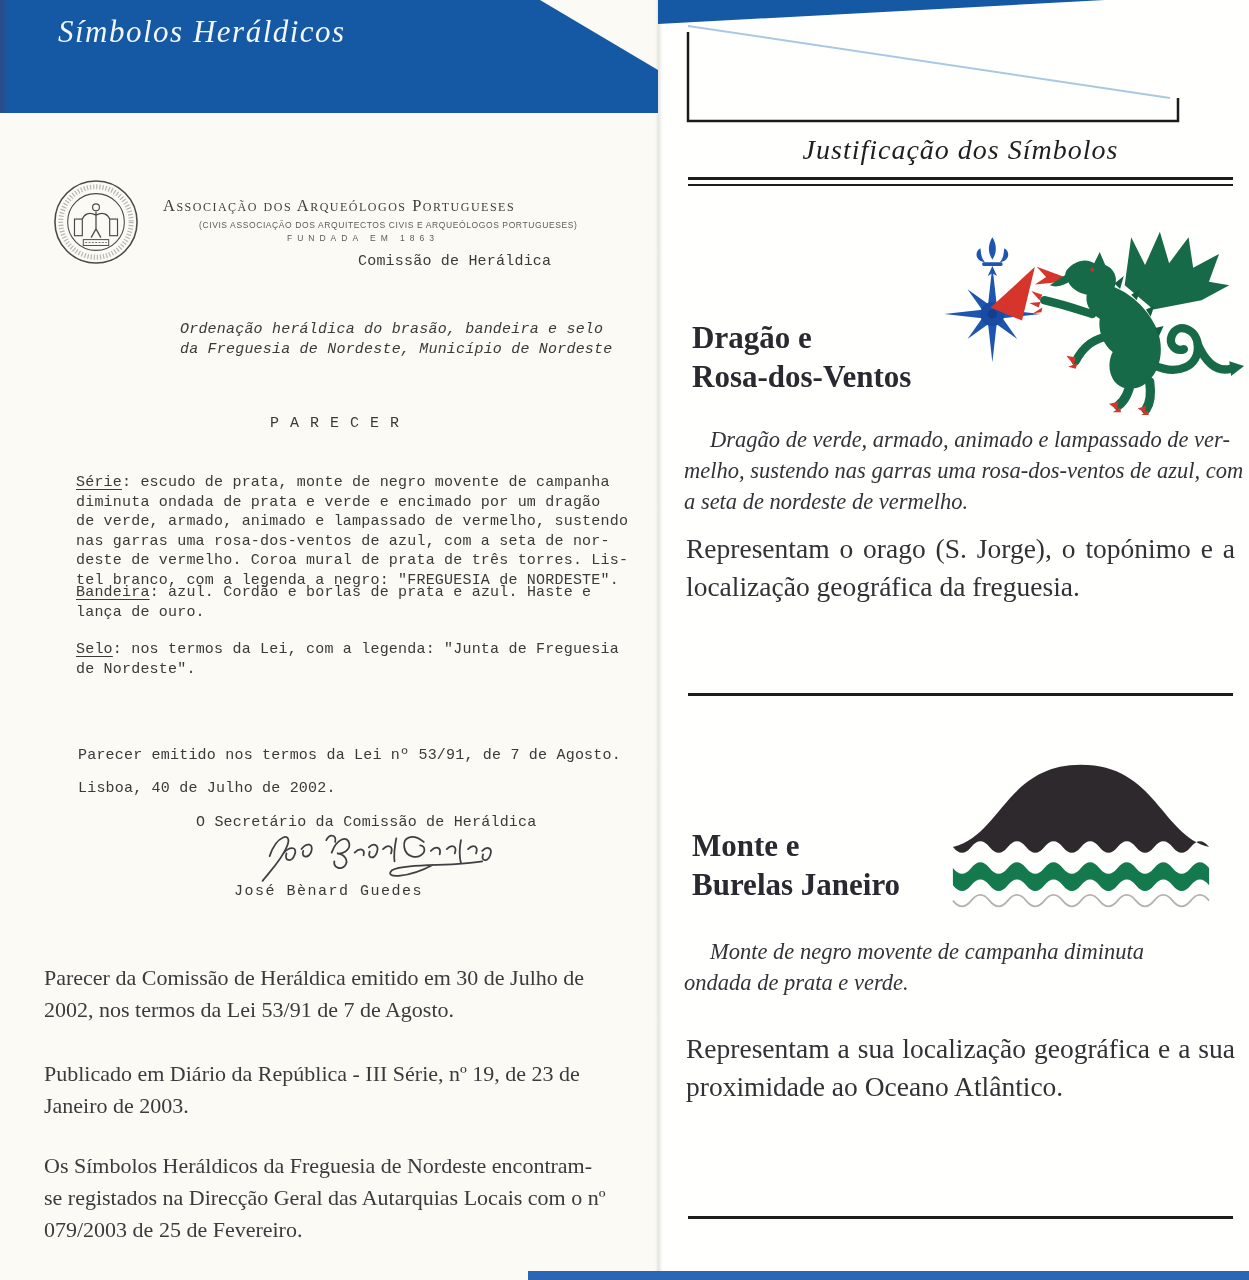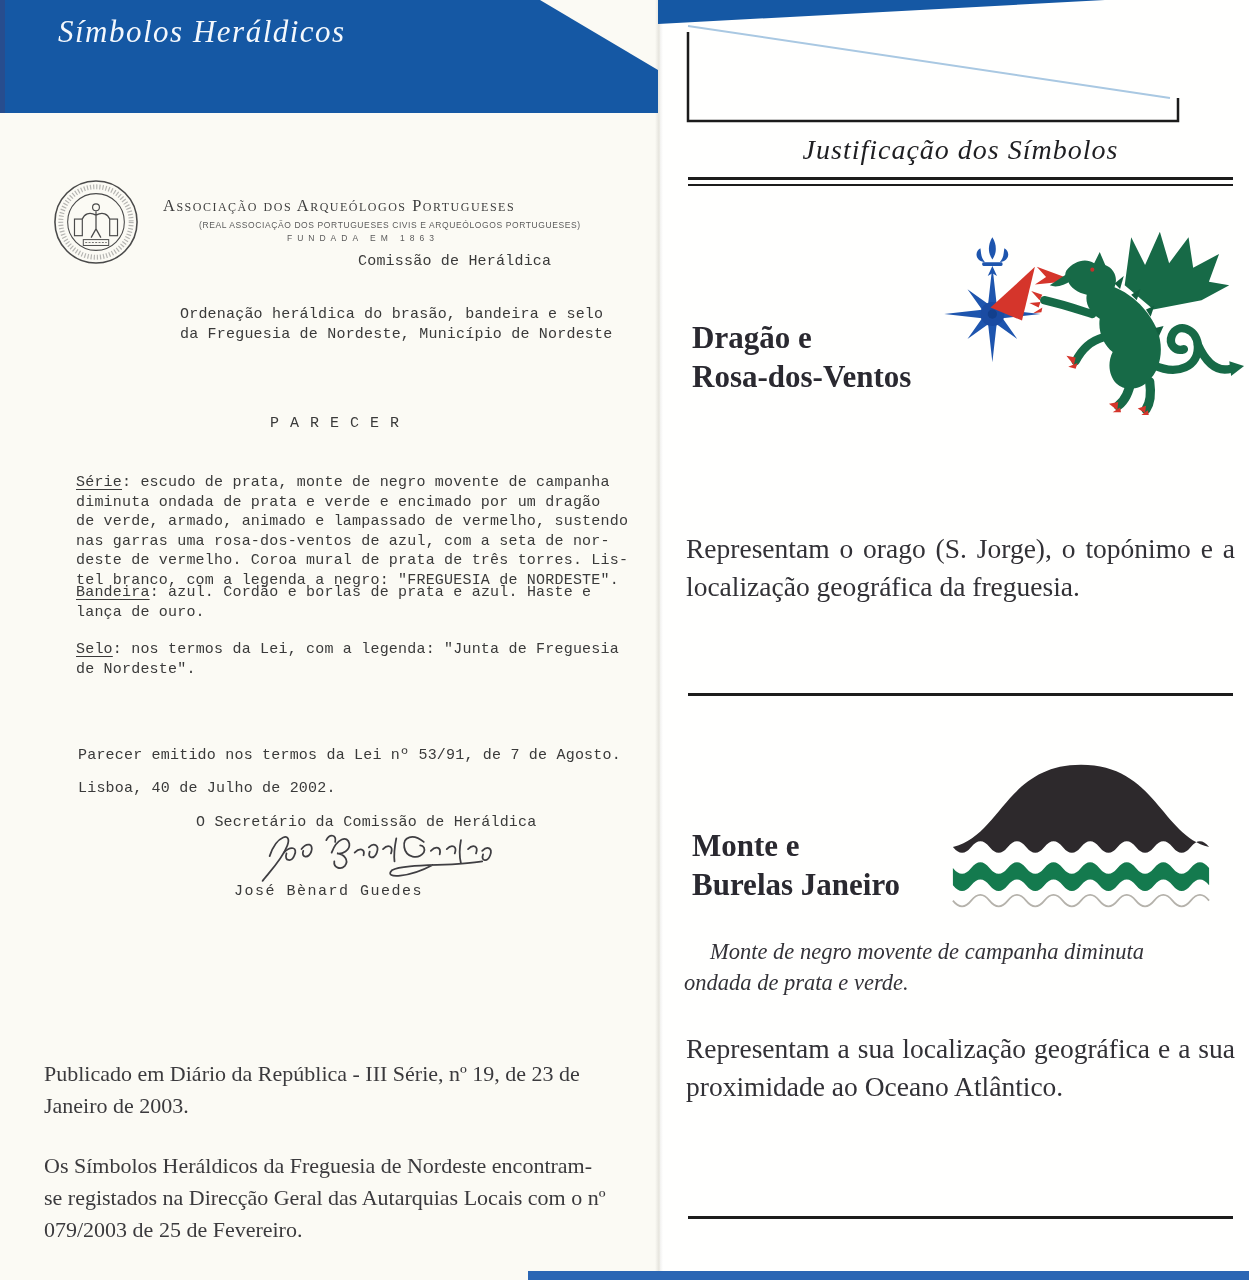--- a/index.html
+++ b/index.html
@@ -21,21 +21,21 @@
   .org{left:163px;top:196px;font:16.5px/20px "Liberation Serif",serif;font-variant:small-caps;
         letter-spacing:1.5px;color:#3d3d3d;}
   .org-sub{left:199px;top:220px;font:8.5px/11px "Liberation Sans",sans-serif;
         letter-spacing:.6px;color:#5a5a5a;}
   .org-founded{left:252px;top:233px;font:8.5px/11px "Liberation Sans",sans-serif;
         letter-spacing:5px;color:#5a5a5a;padding-left:35px;}
   .tw{font:15px/19.5px "Liberation Mono",monospace;color:#3a3a3a;white-space:pre-line;
       letter-spacing:.2px;}
   .u{text-decoration:underline;text-underline-offset:3px;}
   .tw-commission{left:358px;top:252px;}
-  .tw-subject{left:180px;top:305px;}
+  .tw-subject{left:180px;top:320px;font-style:italic;}
   .tw-parecer{left:270px;top:414px;text-underline-offset:4px;letter-spacing:1px;}
   .tw-brasao{left:76px;top:473px;}
   .tw-bandeira{left:76px;top:583px;}
   .tw-selo{left:76px;top:640px;}
   .tw-issued{left:78px;top:746px;}
   .tw-place{left:78px;top:779px;}
   .tw-secretary{left:196px;top:813px;}
   .tw-name{left:234px;top:882px;letter-spacing:1.5px;}
   .serif-block{font:22px/32px "Liberation Serif",serif;color:#3b3a3d;white-space:pre-line;width:660px;}
   .fp1{left:44px;top:962px;}
@@ -86,21 +86,21 @@
     <circle cx="45" cy="45" r="29" fill="none" stroke="#4a4a4a" stroke-width="1.1"></circle>
     <rect x="23" y="42" width="8" height="17" fill="none" stroke="#4a4a4a" stroke-width="1.2"></rect>
     <rect x="59" y="42" width="8" height="17" fill="none" stroke="#4a4a4a" stroke-width="1.2"></rect>
     <circle cx="45" cy="30" r="3.5" fill="none" stroke="#4a4a4a" stroke-width="1.2"></circle>
     <path d="M45,34 L45,52 M45,38 C38,34 33,37 31,42 M45,38 C52,34 57,37 59,42 M45,52 L40,61 M45,52 L50,61" fill="none" stroke="#4a4a4a" stroke-width="1.3"></path>
     <rect x="32" y="63" width="26" height="6" fill="none" stroke="#4a4a4a" stroke-width="1"></rect>
     <path d="M34,66 h22" stroke="#4a4a4a" stroke-width=".8" stroke-dasharray="2,1.4"></path>
   </svg>
 
   <div class="abs org">Associação dos Arqueólogos Portugueses</div>
-  <div class="abs org-sub">(REAL ASSOCIAÇÃO DOS PORTUGUESES CIVIS E ARQUEÓLOGOS PORTUGUESES)</div>
+  <div class="abs org-sub">(CIVIS ASSOCIAÇÃO DOS ARQUITECTOS CIVIS E ARQUEÓLOGOS PORTUGUESES)</div>
   <div class="abs org-founded">FUNDADA EM 1863</div>
 
   <div class="abs tw tw-commission">Comissão de Heráldica</div>
   <div class="abs tw tw-subject">Ordenação heráldica do brasão, bandeira e selo
 da Freguesia de Nordeste, Município de Nordeste</div>
   <div class="abs tw tw-parecer">P A R E C E R</div>
 
   <p class="abs tw tw-brasao" style="margin:0"><span class="u">Série</span><span>: escudo de prata, monte de negro movente de campanha
 diminuta ondada de prata e verde e encimado por um dragão
 de verde, armado, animado e lampassado de vermelho, sustendo
@@ -133,20 +133,22 @@
       <path d="M204,28 C210,22 216,24 214,32"></path>
       <path d="M222,26 C228,20 234,23 231,31"></path>
       <path d="M238,16 C236,26 236,34 238,42"></path>
       <path d="M246,26 C252,20 258,23 255,31"></path>
       <path d="M262,28 C268,22 274,25 271,33 C268,41 260,40 263,32"></path>
       <path d="M206,44 C180,58 150,60 160,50 C175,42 230,46 262,40"></path>
     </g>
   </svg>
   <div class="abs tw tw-name">José Bènard Guedes</div>
 
+  <div class="abs serif-block fp1">Parecer da Comissão de Heráldica emitido em 30 de Julho de
+2002, nos termos da Lei 53/91 de 7 de Agosto.</div>
   <div class="abs serif-block fp2">Publicado em Diário da República - III Série, nº 19, de 23 de
 Janeiro de 2003.</div>
   <div class="abs serif-block fp3">Os Símbolos Heráldicos da Freguesia de Nordeste encontram-
 se registados na Direcção Geral das Autarquias Locais com o nº
 079/2003 de 25 de Fevereiro.</div>
 
   <div class="abs just-title">Justificação dos Símbolos</div>
   <div class="abs rule rule-a"></div>
   <div class="abs rule rule-b"></div>
 
@@ -194,20 +196,23 @@
       <path d="M198,190 L188,192 L197,199 Z"></path>
         <path d="M200,196 L192,201 L201,201 Z"></path>
       <path d="M228,194 L219,197 L227,202 Z"></path>
         <path d="M230,199 L223,204 L231,204 Z"></path>
     </g>
     <circle cx="170" cy="47" r="2.2" fill="#c4302a"></circle>
   </svg>
 
   <div class="abs rh rh1">Dragão e
 Rosa-dos-Ventos</div>
+  <div class="abs blazon bz1">Dragão de verde, armado, animado e lampassado de ver-
+melho, sustendo nas garras uma rosa-dos-ventos de azul, com
+a seta de nordeste de vermelho.</div>
   <div class="abs expl ex1">Representam o orago (S. Jorge), o topónimo e a localização geográfica da freguesia.</div>
 
   <div class="abs rule rule-mid"></div>
 
   <svg class="abs" style="left:947px;top:740px;width:268px;height:174px" viewBox="0 0 280 182">
     <path d="M6,112 C56,100 62,26 140,26 C218,26 224,100 274,112 q-9.57,-12 -19.14,0 q-9.57,12 -19.14,0 q-9.57,-12 -19.14,0 q-9.57,12 -19.14,0 q-9.57,-12 -19.14,0 q-9.57,12 -19.14,0 q-9.57,-12 -19.14,0 q-9.57,12 -19.14,0 q-9.57,-12 -19.14,0 q-9.57,12 -19.14,0 q-9.57,-12 -19.14,0 q-9.57,12 -19.14,0 q-9.57,-12 -19.14,0 q-9.57,12 -19.14,0 Z" fill="#2d292c"></path>
     <path d="M6,134 q9.57,12 19.14,0 q9.57,-12 19.14,0 q9.57,12 19.14,0 q9.57,-12 19.14,0 q9.57,12 19.14,0 q9.57,-12 19.14,0 q9.57,12 19.14,0 q9.57,-12 19.14,0 q9.57,12 19.14,0 q9.57,-12 19.14,0 q9.57,12 19.14,0 q9.57,-12 19.14,0 q9.57,12 19.14,0 q9.57,-12 19.14,0 L274,152 q-9.57,-12 -19.14,0 q-9.57,12 -19.14,0 q-9.57,-12 -19.14,0 q-9.57,12 -19.14,0 q-9.57,-12 -19.14,0 q-9.57,12 -19.14,0 q-9.57,-12 -19.14,0 q-9.57,12 -19.14,0 q-9.57,-12 -19.14,0 q-9.57,12 -19.14,0 q-9.57,-12 -19.14,0 q-9.57,12 -19.14,0 q-9.57,-12 -19.14,0 q-9.57,12 -19.14,0 Z" fill="#147a4e"></path>
     <path d="M6,168 q9.57,12 19.14,0 q9.57,-12 19.14,0 q9.57,12 19.14,0 q9.57,-12 19.14,0 q9.57,12 19.14,0 q9.57,-12 19.14,0 q9.57,12 19.14,0 q9.57,-12 19.14,0 q9.57,12 19.14,0 q9.57,-12 19.14,0 q9.57,12 19.14,0 q9.57,-12 19.14,0 q9.57,12 19.14,0 q9.57,-12 19.14,0" fill="none" stroke="#b5b2ab" stroke-width="1.8"></path>
   </svg>
 

